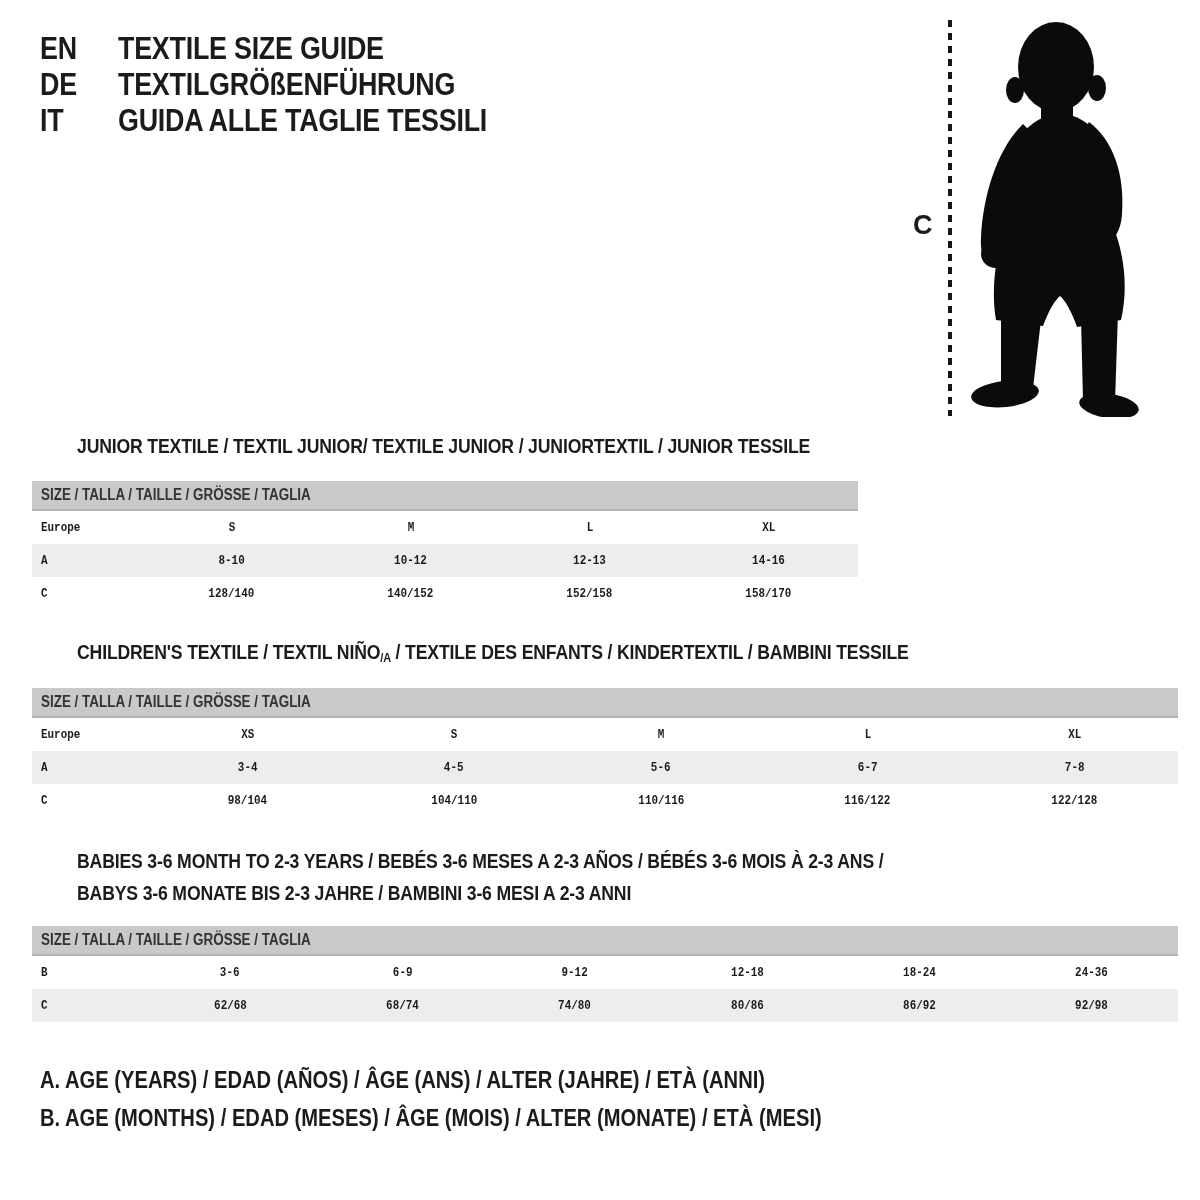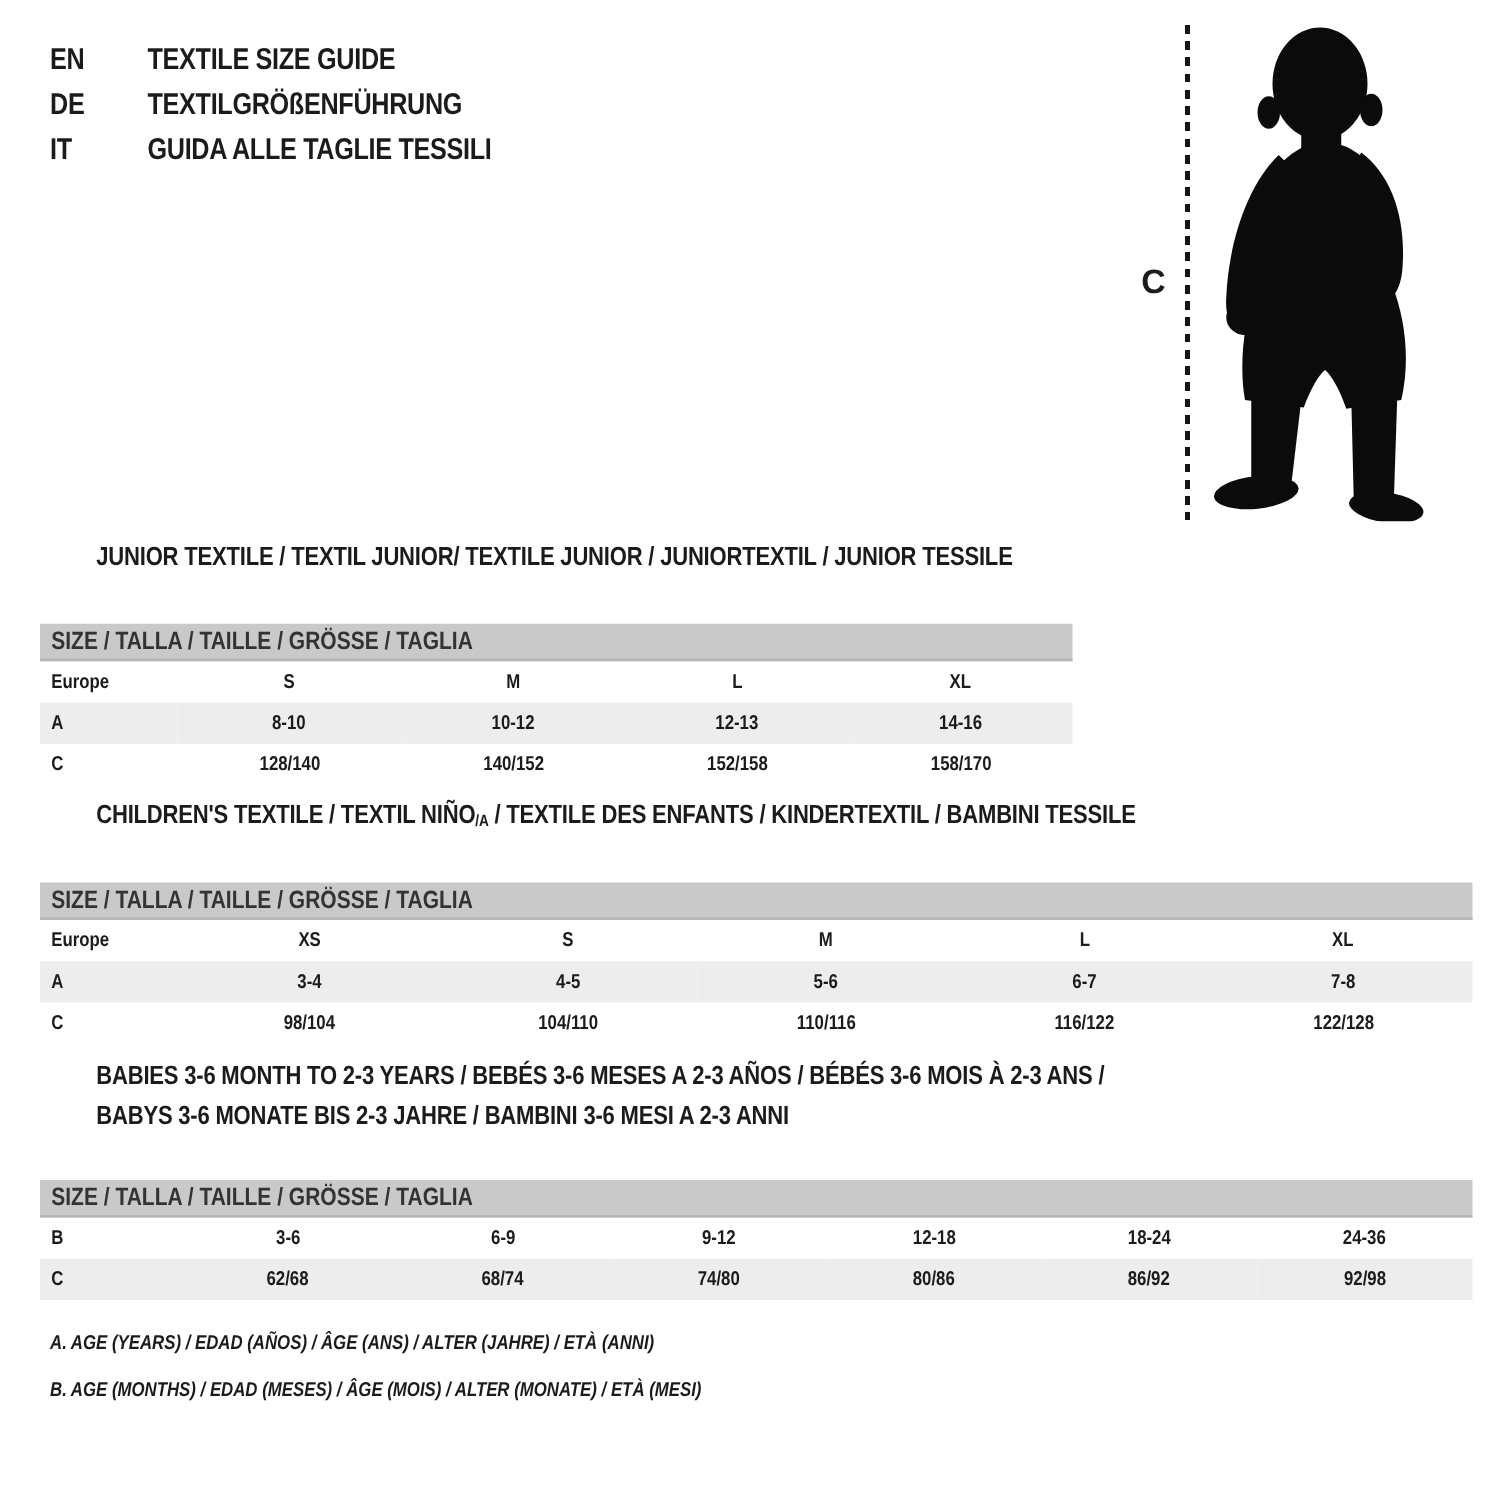--- a/index.html
+++ b/index.html
@@ -7,56 +7,56 @@
     position:relative;width:1200px;height:1200px;background:#ffffff;overflow:hidden;
     font-family:"Liberation Sans","DejaVu Sans",sans-serif;color:#1b1b1b;
   }
   .abs{position:absolute;}
   
   .cond{display:inline-block;transform:scaleX(.84);transform-origin:left center;white-space:nowrap;}
   .cond-c{display:inline-block;transform:scaleX(.84);transform-origin:center center;white-space:nowrap;}
 
   
   #lang-block{left:40px;top:30px;}
-  .lang-row{display:flex;height:36px;align-items:center;font-size:24px;font-weight:700;letter-spacing:-.3px;}
+  .lang-row{display:flex;height:36px;align-items:center;font-size:32px;font-weight:700;letter-spacing:-.3px;}
   .lang-code{width:78px;flex:0 0 78px;}
 
   
   #figure{left:905px;top:12px;width:260px;height:412px;}
   #measure-label{left:8px;top:198px;font-size:27px;font-weight:700;}
   #measure-line{left:43px;top:8px;width:4px;height:396px;
     background:repeating-linear-gradient(to bottom,#161616 0 7px,transparent 7px 13px);}
   #baby-svg{left:58px;top:0;}
 
   
   .sec-title{font-size:21px;font-weight:700;letter-spacing:-.2px;margin-left:32px;}
   .title-sub{font-size:13px;vertical-align:-3px;}
 
   
   .tbl{position:absolute;}
   .band{height:30px;background:#c9c9c9;border-bottom:2px solid #b5b5b5;
         display:flex;align-items:center;padding-left:9px;box-sizing:border-box;
-        font-size:20px;font-weight:700;color:#333333;margin-top:18px;}
+        font-size:16px;font-weight:700;color:#333333;}
   table{border-collapse:collapse;table-layout:fixed;width:100%;}
-  td{height:33px;padding:0;font-size:16px;font-weight:700;text-align:center;vertical-align:middle;}
+  td{height:33px;padding:0;font-size:13px;font-weight:700;text-align:center;vertical-align:middle;font-family:Liberation Mono, monospace;}
   td.lbl{text-align:left;padding-left:9px;}
   tr.alt td{background:#ededed;}
   td .cond{transform-origin:left center;}
   td .cond-c{transform-origin:center center;}
 
   #junior-tbl{left:32px;top:481px;width:826px;}
   #children-tbl{left:32px;top:688px;width:1146px;}
   #babies-tbl{left:32px;top:926px;width:1146px;}
   #junior-title{left:45px;top:434px;}
   #children-title{left:45px;top:640px;}
   #babies-title-1{left:45px;top:849px;}
   #babies-title-2{left:45px;top:881px;}
 
   
-  .legend-line{left:40px;font-size:16px;font-weight:700;font-style:italic;}
+  .legend-line{left:40px;font-size:24px;font-weight:700;}
   #legend-a{top:1066px;}
   #legend-b{top:1104px;}
   #legend-c{top:1141px;}
 </style>
 </head>
 <body>
 
 <div id="canvas">
 
   <div id="lang-block" class="abs">

